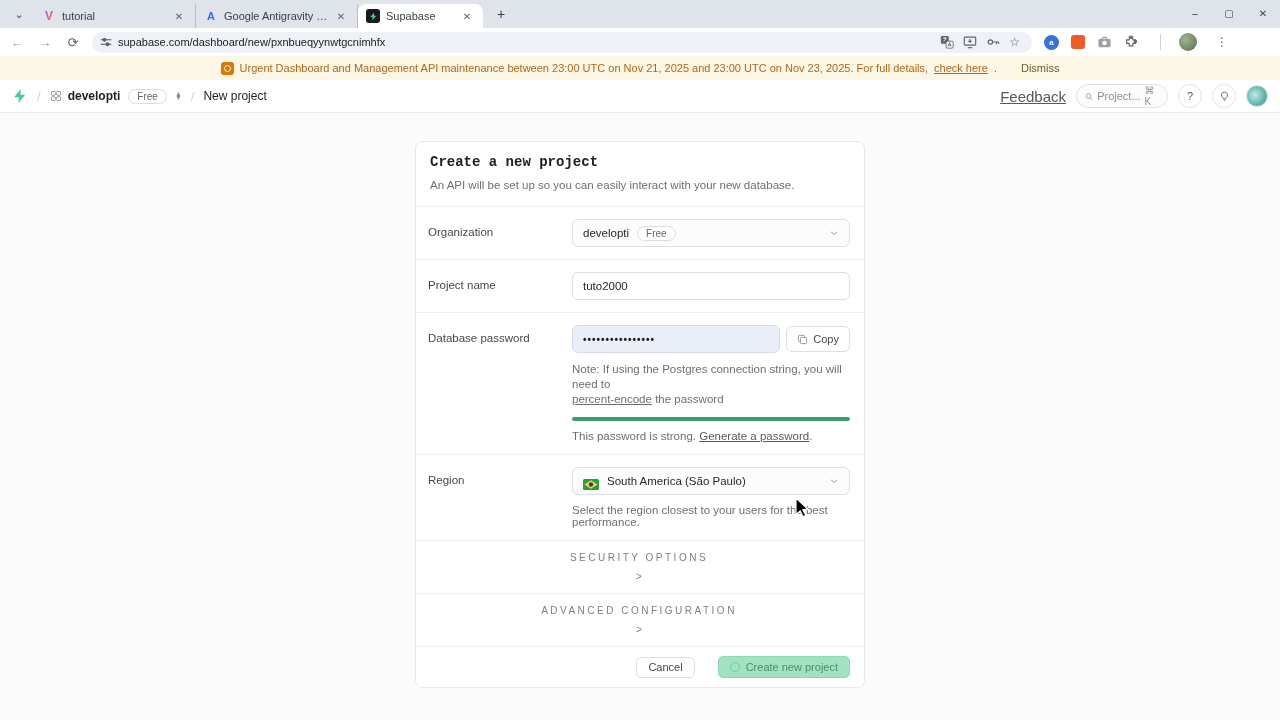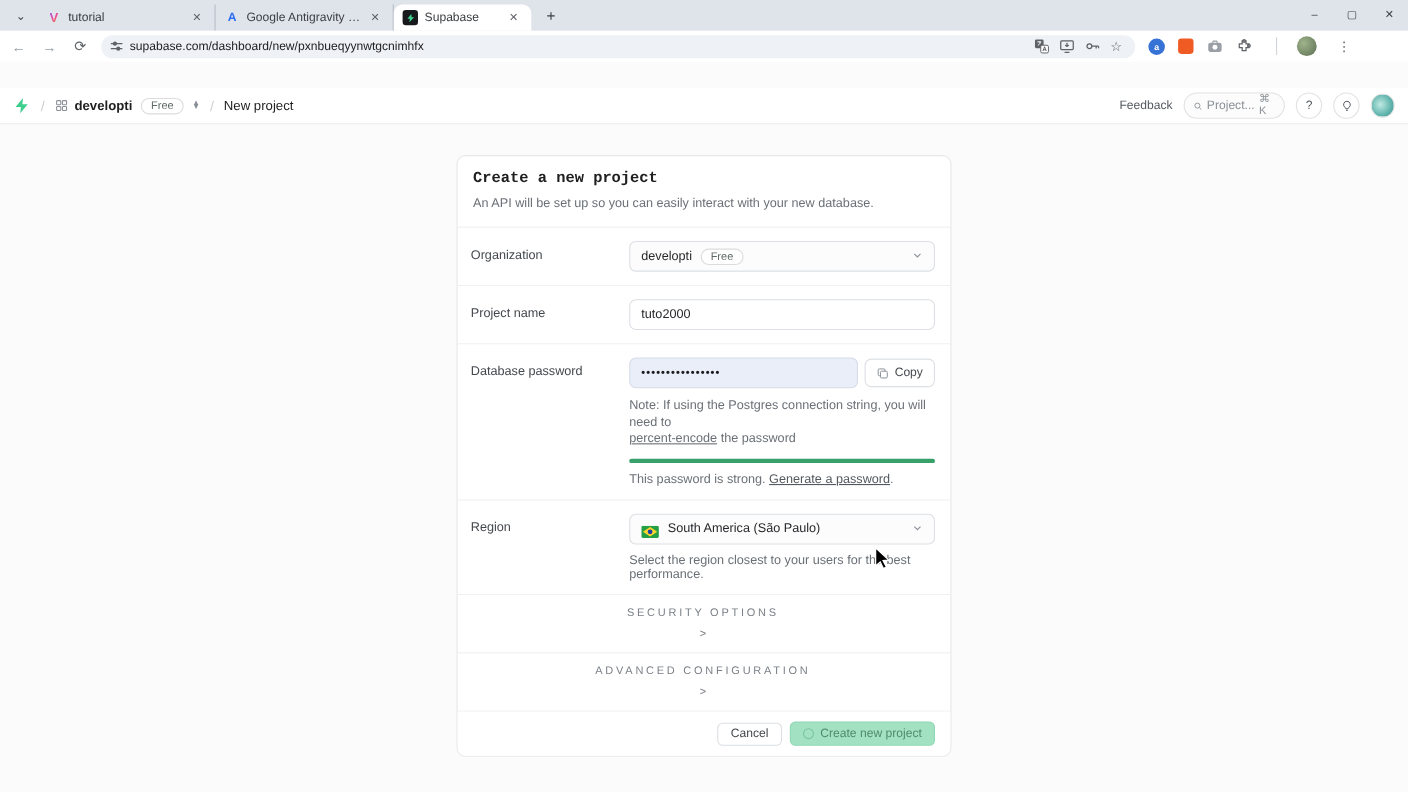--- a/index.html
+++ b/index.html
@@ -46,21 +46,21 @@
 
   
   .appheader { position:absolute; top:80px; left:0; right:0; height:33px; background:#fff; border-bottom:1px solid #ececec; display:flex; align-items:center; padding:0 12px; }
   .crumb-sep { color:#d0d0d0; font-size:13px; margin:0 9px; }
   .crumb { display:flex; align-items:center; font-size:12px; color:#1f1f1f; }
   .org-name { font-weight:600; margin-left:6px; }
   .badge { font-size:10px; color:#5f6b66; border:1px solid #dcdcdc; border-radius:9px; padding:1px 8px; margin-left:8px; background:#fff; }
   .updown { display:flex; flex-direction:column; line-height:4px; margin-left:8px; color:#8a8f98; font-size:7px; }
   .page-name { font-size:12px; color:#1f1f1f; }
   .hdr-right { margin-left:auto; display:flex; align-items:center; gap:10px; }
-  .feedback { font-size:11px; color:#54595f; cursor:pointer; }
+  .feedback { font-size:15px; color:#54595f; cursor:pointer;text-decoration:underline; }
   .searchpill { height:24px; width:92px; border:1px solid #e2e2e2; border-radius:12px; background:#fcfcfc; display:flex; align-items:center; padding:0 8px; color:#8b9096; gap:4px; }
   .searchpill .ph { font-size:11px; flex:1; }
   .searchpill .kbd { font-size:10px; color:#8b9096; }
   .circlebtn { width:24px; height:24px; border:1px solid #e2e2e2; border-radius:50%; background:#fff; display:flex; align-items:center; justify-content:center; color:#54595f; font-size:11px; }
   .supa-avatar { width:22px; height:22px; border-radius:50%; background:radial-gradient(circle at 40% 45%, #bfe9e2, #5fb4ad 60%, #3c8c86); border:1px solid #e2e2e2; }
 
   
   .main { position:absolute; top:114px; left:0; right:0; bottom:0; background:#fbfbfb; }
   .card { width:450px; margin:27px auto 0; background:#fff; border:1px solid #e6e8ea; border-radius:8px; overflow:hidden; }
   .card-head { padding:12px 14px 14px; border-bottom:1px solid #f0f0f0; }
@@ -77,21 +77,21 @@
   .pwd-input { flex:1; height:28px; border:1px solid #d6dbe8; border-radius:6px; background:#e9eef9; display:flex; align-items:center; padding:0 10px; font-size:10px; letter-spacing:1px; color:#1a1a1a; font-weight:bold; }
   .copybtn { height:26px; border:1px solid #dcdfe3; border-radius:6px; background:#fff; display:flex; align-items:center; gap:5px; padding:0 10px; font-size:11px; color:#44484d; cursor:pointer; }
   .note { font-size:11.5px; color:#6b7076; line-height:15px; margin-top:9px; }
   .note a { color:#6b7076; text-decoration:underline; cursor:pointer; }
   .strength-bar { height:4px; border-radius:2px; background:#37a169; margin-top:10px; }
   .strength-text { font-size:11.5px; color:#6b7076; margin-top:9px; }
   .strength-text a { color:#54595f; text-decoration:underline; cursor:pointer; }
   .region-help { font-size:11.5px; color:#6b7076; margin-top:9px; }
   .flag { width:16px; height:11px; border-radius:2px; margin-right:8px; flex:0 0 16px; }
   .collapsible { display:flex; align-items:center; gap:8px; padding:11px 14px 11px 12px; border-bottom:1px solid #f0f0f0; font-size:10px; letter-spacing:2.5px; color:#7a7f86; cursor:pointer;flex-direction:column; }
-  .card-footer { display:flex; justify-content:flex-end; align-items:center; gap:7px; padding:9px 14px; background:#fff; }
+  .card-footer { display:flex; justify-content:flex-end; align-items:center; gap:23px; padding:9px 14px; background:#fff; }
   .btn-cancel { height:21px; padding:0 11px; border:1px solid #dcdfe3; border-radius:5px; background:#fff; font-size:11px; color:#44484d; display:flex; align-items:center; cursor:pointer; }
   .btn-create { height:22px; padding:0 11px; border:1px solid #8ed8b4; border-radius:5px; background:#a2e2c3; font-size:11px; color:#4e8b6c; display:flex; align-items:center; gap:6px; cursor:pointer;justify-content:flex-end; }
   .spinner { width:10px; height:10px; border-radius:50%; border:1.5px solid #79c49e; }
 
   .cursor { position:absolute; left:795px; top:497px; z-index:50; }
 </style>
 </head>
 <body>
 
 <div class="stage">
@@ -181,20 +181,29 @@
           <path d="M6 2.5h4v3h3v4h-3v3H6v-3H3v-4h3z"></path>
           <circle cx="8" cy="2.5" r="1.4"></circle>
           <circle cx="13" cy="7.5" r="1.4"></circle>
         </svg>
       <span class="divider-v"></span>
       <span class="browser-avatar"></span>
       <span class="kebab">⋮</span>
     </div>
   </div>
 
+  <div class="banner">
+    <span class="banner-icon">
+        <i></i>
+      </span>
+    <span class="banner-text">Urgent Dashboard and Management API maintenance between 23:00 UTC on Nov 21, 2025 and 23:00 UTC on Nov 23, 2025. For full details,</span>
+    <span class="banner-link">check here</span>
+      <span class="banner-text">.</span>
+    <span class="banner-dismiss">Dismiss</span>
+  </div>
 
   <div class="appheader">
     <svg width="16" height="16" viewBox="0 0 24 24">
         <path d="M13.4 1.6 3.2 14h7.3l-.9 8.4L19.8 10h-7.3z" fill="#3ecf8e"></path>
       </svg>
     <span class="crumb-sep">/</span>
     <div class="crumb">
       <svg width="12" height="12" viewBox="0 0 16 16" fill="none" stroke="#8a8f98" stroke-width="1.3">
           <rect x="2" y="2" width="5" height="5" rx="1"></rect>
           <rect x="9" y="2" width="5" height="5" rx="1"></rect>

